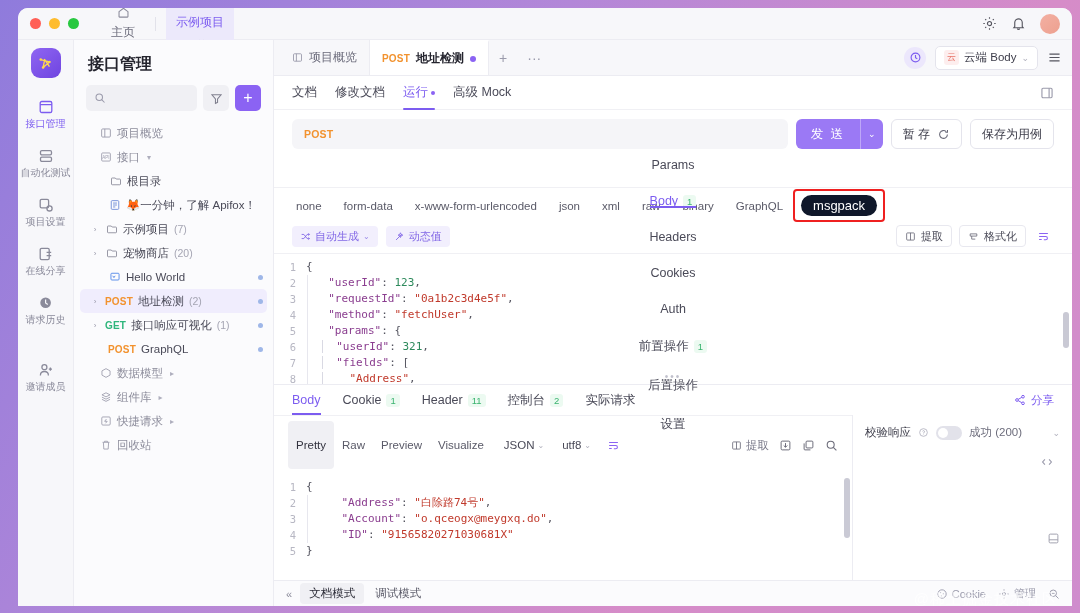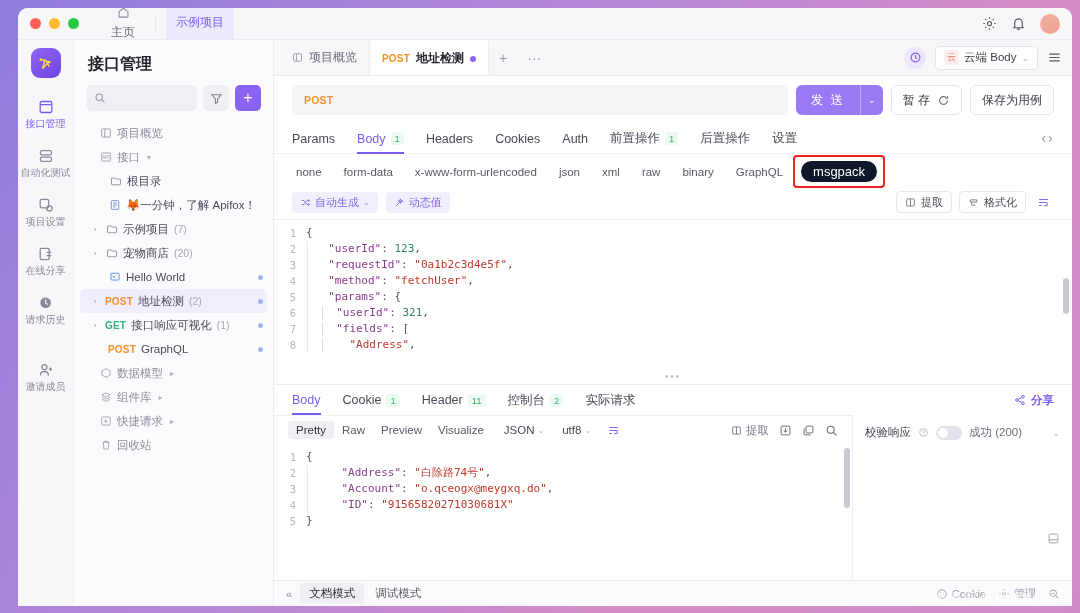--- a/index.html
+++ b/index.html
@@ -165,21 +165,21 @@
     height: 30px; display: flex; align-items: stretch; border-radius: 6px; overflow: hidden;
     background: #9b79f5; color: #fff; font-size: 12.5px;
   }
   .send-btn .lab { display: flex; align-items: center; padding: 0 15px; letter-spacing: 2px; }
   .send-btn .car { display: flex; align-items: center; padding: 0 7px; border-left: 1px solid rgba(255,255,255,.35); font-size: 9px; }
   .ghost-btn {
     height: 30px; border: 1px solid #e4e4ec; border-radius: 6px; background: #fff;
     display: flex; align-items: center; gap: 7px; padding: 0 11px; font-size: 12px; color: #3d3d4a;
   }
 
-  .req-tabs { display: flex; align-items: center; gap: 22px; padding: 0 18px; height: 30px; border-bottom: 1px solid #f0f0f4; }
+  .req-tabs { display: flex; align-items: center; gap: 22px; padding: 0 18px; height: 30px; border-bottom: 1px solid #f0f0f4; flex-direction: column; }
   .req-tab { position: relative; height: 30px; display: flex; align-items: center; gap: 5px; font-size: 12.5px; color: #4a4a58; }
   .req-tab.active { color: #7c5cf0; }
   .req-tab.active::after { content: ""; position: absolute; left: 0; right: 0; bottom: 0; height: 2px; background: #7c5cf0; }
   .badge { background: #ecfaf1; color: #39b36f; font-size: 9.5px; padding: 1px 4px; border-radius: 3px; }
   .req-tabs-right { margin-left: auto; color: #9a9aab; font-size: 12px; }
 
   .body-types { display: flex; align-items: center; gap: 14px; padding: 7px 18px 6px; font-size: 11.5px; color: #5a5a68; }
   .bt { padding: 2px 4px; }
   .bt-wrap { position: relative; display: flex; align-items: center; }
   .bt-active {
@@ -224,27 +224,27 @@
     background: #c9c9d4; border-radius: 3px;
   }
   .grip { position: absolute; left: 50%; transform: translateX(-50%); bottom: 2px; color: #c0c0cc; font-size: 10px; letter-spacing: 2px; }
 
   
   .resp { flex: 0 0 196px; display: flex; flex-direction: column; border-top: 1px solid #ececf2; min-height: 0; }
   .resp-tabs { display: flex; align-items: center; gap: 22px; padding: 0 18px; height: 30px; }
   .resp-tab { position: relative; height: 30px; display: flex; align-items: center; gap: 5px; font-size: 12.5px; color: #4a4a58; }
   .resp-tab.active { color: #7c5cf0; }
   .resp-tab.active::after { content: ""; position: absolute; left: 0; right: 0; bottom: 0; height: 2px; background: #7c5cf0; }
-  .share { margin-left: auto; display: flex; align-items: center; gap: 5px; color: #7c5cf0; font-size: 11.5px; font-weight: bold; }
+  .share { margin-left: auto; display: flex; align-items: center; gap: 5px; color: #7c5cf0; font-size: 11.5px; }
 
   .resp-main { flex: 1; display: flex; min-height: 0; }
   .resp-left { flex: 1; display: flex; flex-direction: column; min-width: 0; border-top: 1px solid #f0f0f4; }
   .fmt-row { display: flex; align-items: center; gap: 6px; padding: 5px 14px; font-size: 11.5px; color: #5a5a68; }
   .seg { display: flex; align-items: center; }
-  .seg span { padding: 3px 8px; border-radius: 4px; }
+  .seg span { padding: 18px 8px; border-radius: 4px; }
   .seg span.on { background: #f0f0f4; color: #33333f; }
   .sel-min { display: flex; align-items: center; gap: 3px; padding: 3px 6px; color: #4a4a58; }
   .fmt-right { margin-left: auto; display: flex; align-items: center; gap: 10px; color: #7a7a8a; }
   .resp-code { flex: 1; overflow: hidden; position: relative; }
   .vbar { position: absolute; right: 2px; top: 4px; width: 6px; height: 60px; background: #cacad5; border-radius: 3px; }
   .resp-right {
     width: 220px; flex: 0 0 220px; border-left: 1px solid #ececf2; padding: 10px 12px;
   }
   .verify { display: flex; align-items: center; gap: 7px; font-size: 11.5px; color: #3d3d4a; }
   .toggle { width: 26px; height: 14px; border-radius: 8px; background: #e2e2ea; position: relative; }
@@ -601,20 +601,41 @@
             <span style="color:#b0b0bd;font-size:9px">⌄</span>
           </div>
           <span>
             <svg width="15" height="15" viewBox="0 0 16 16" fill="none" stroke="#55555f" stroke-width="1.3">
               <path d="M2.6 4.4h10.8M2.6 8h10.8M2.6 11.6h10.8"></path>
             </svg>
           </span>
         </div>
       </div>
 
+      <div class="sub-tabs">
+        <div class="sub-tab">
+          <span>文档</span>
+        </div>
+        <div class="sub-tab">
+          <span>修改文档</span>
+        </div>
+        <div class="sub-tab active">
+          <span>运行</span>
+          <span class="mini-dot"></span>
+        </div>
+        <div class="sub-tab">
+          <span>高级 Mock</span>
+        </div>
+        <div class="stab-right">
+          <svg width="14" height="14" viewBox="0 0 16 16" fill="none" stroke="#9a9aab" stroke-width="1.3">
+            <rect x="2.2" y="2.6" width="11.6" height="10.8" rx="1.3"></rect>
+              <path d="M10.4 2.6v10.8"></path>
+          </svg>
+        </div>
+      </div>
 
       <div class="url-row">
         <div class="url-box">
           <span class="m-post">POST</span>
         </div>
         <div class="send-btn">
           <span class="lab">发 送</span>
           <span class="car">⌄</span>
         </div>
         <div class="ghost-btn">

